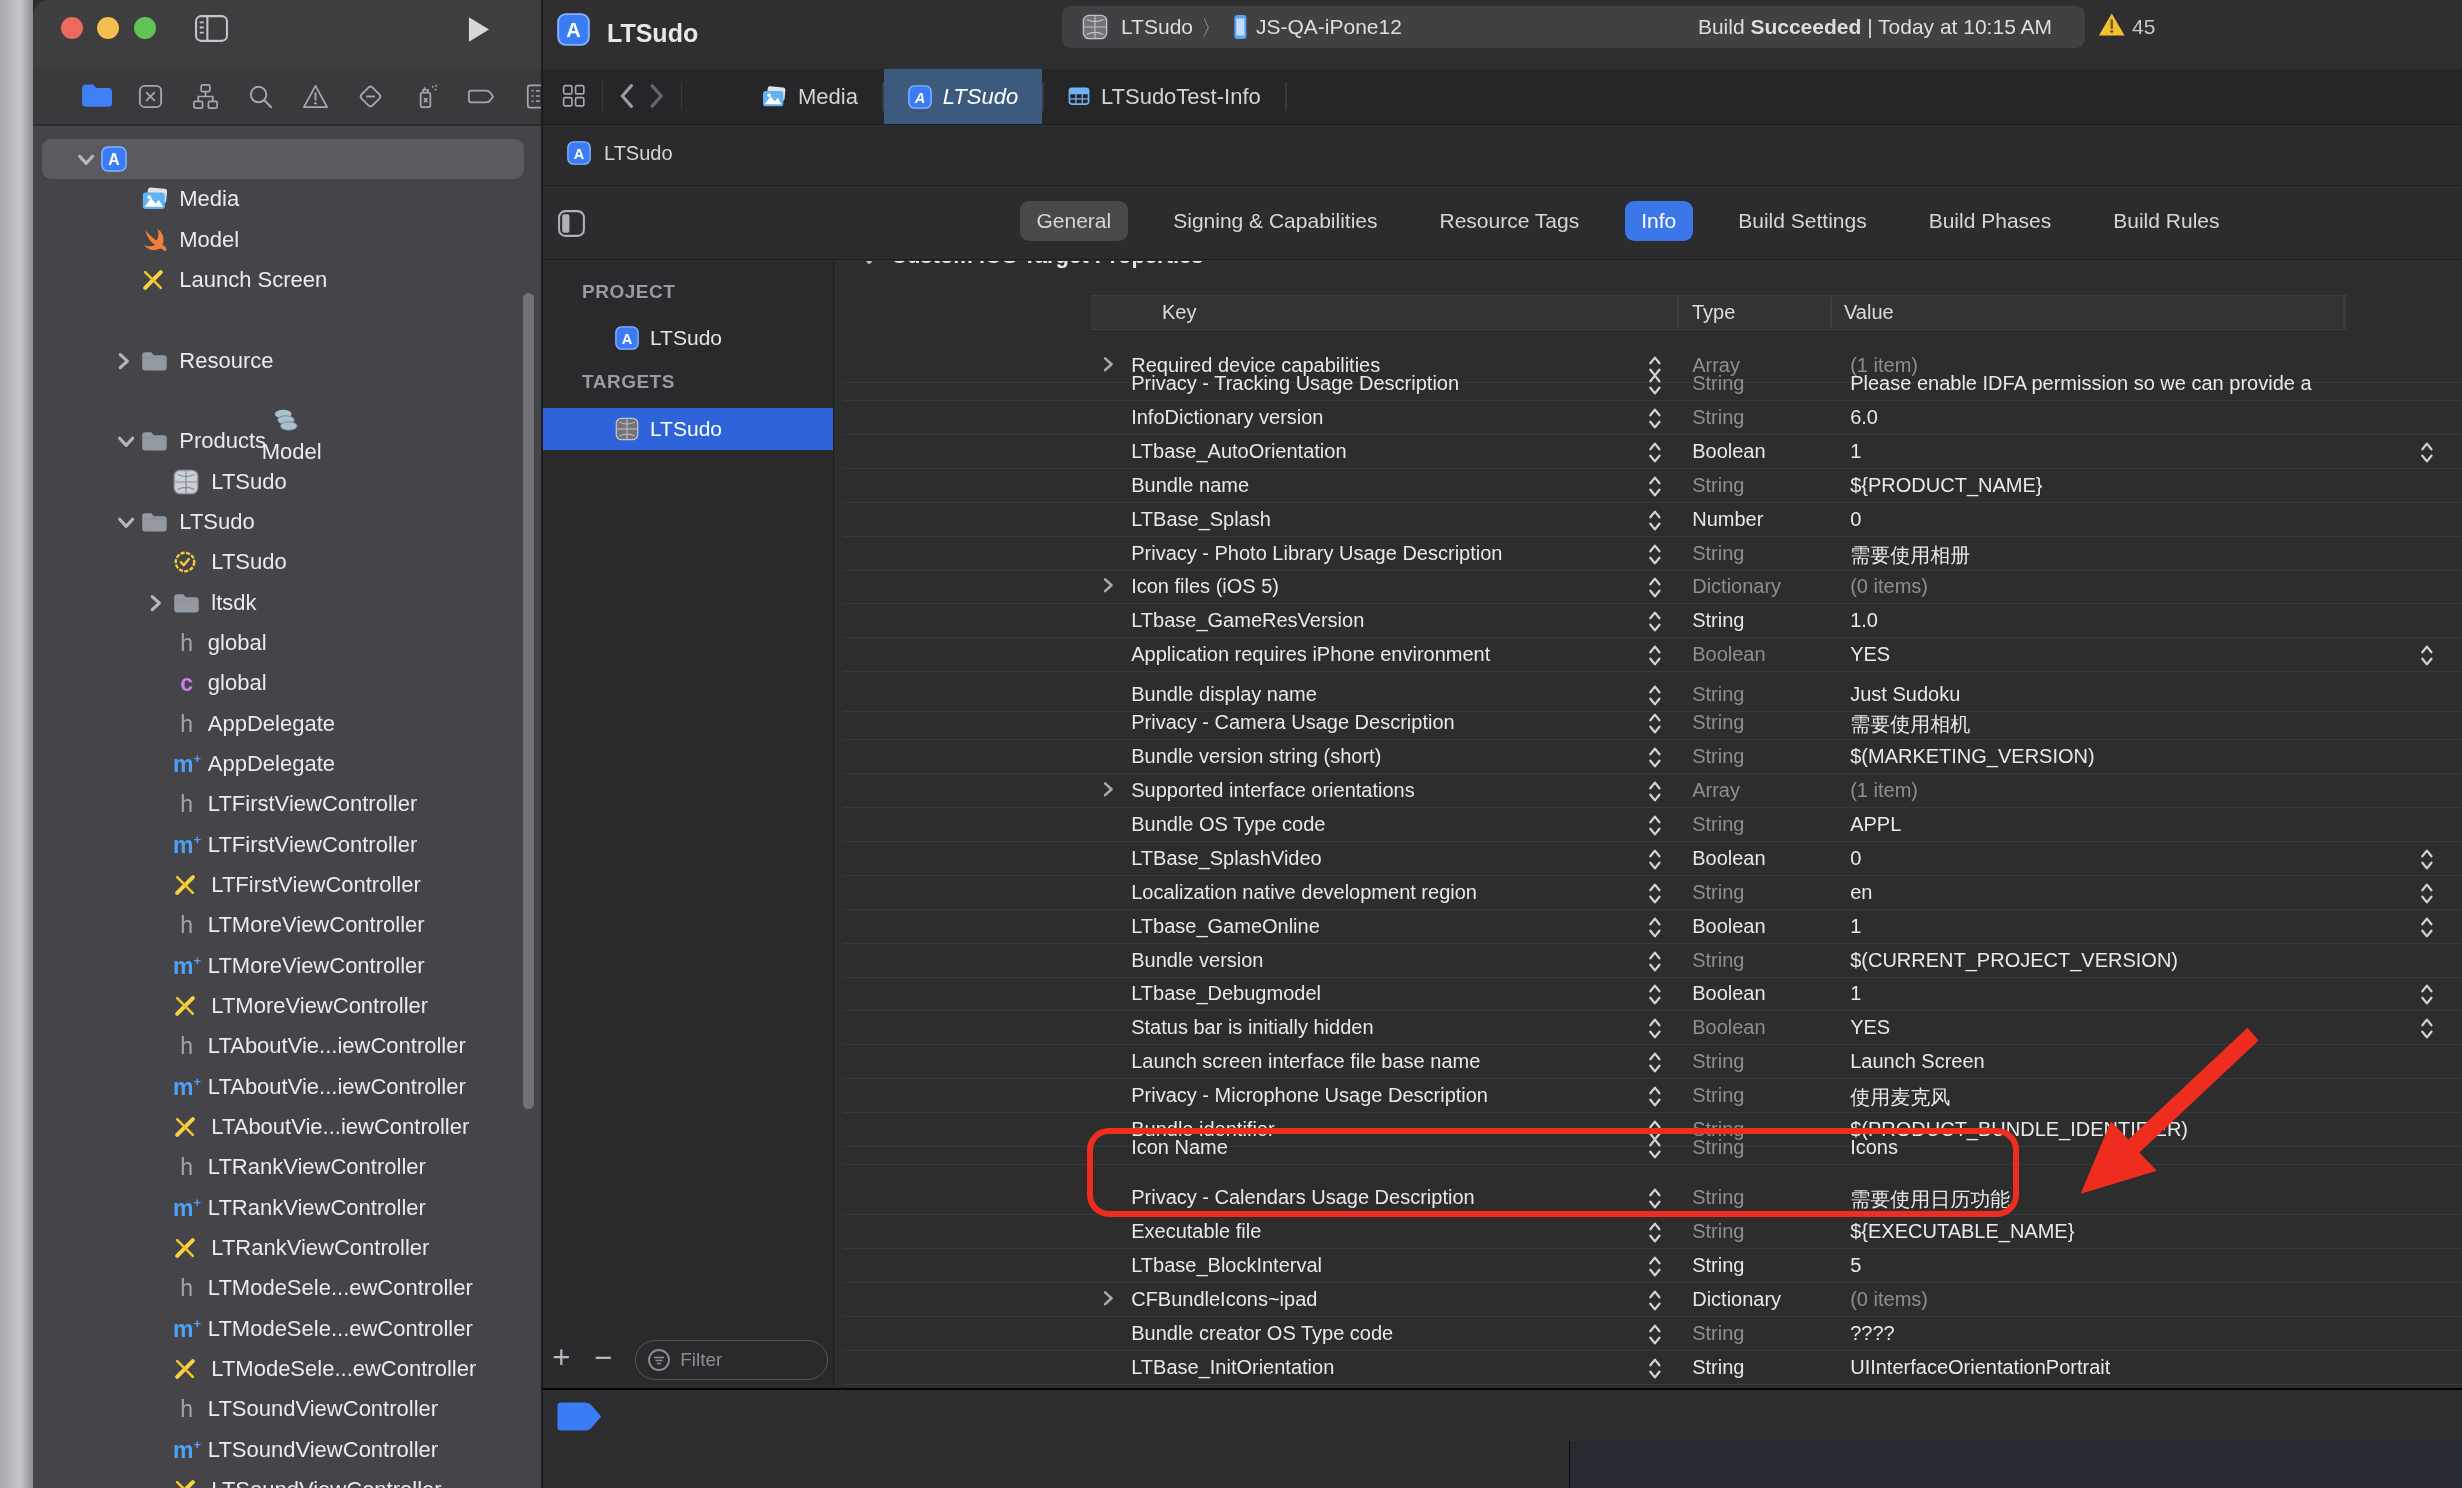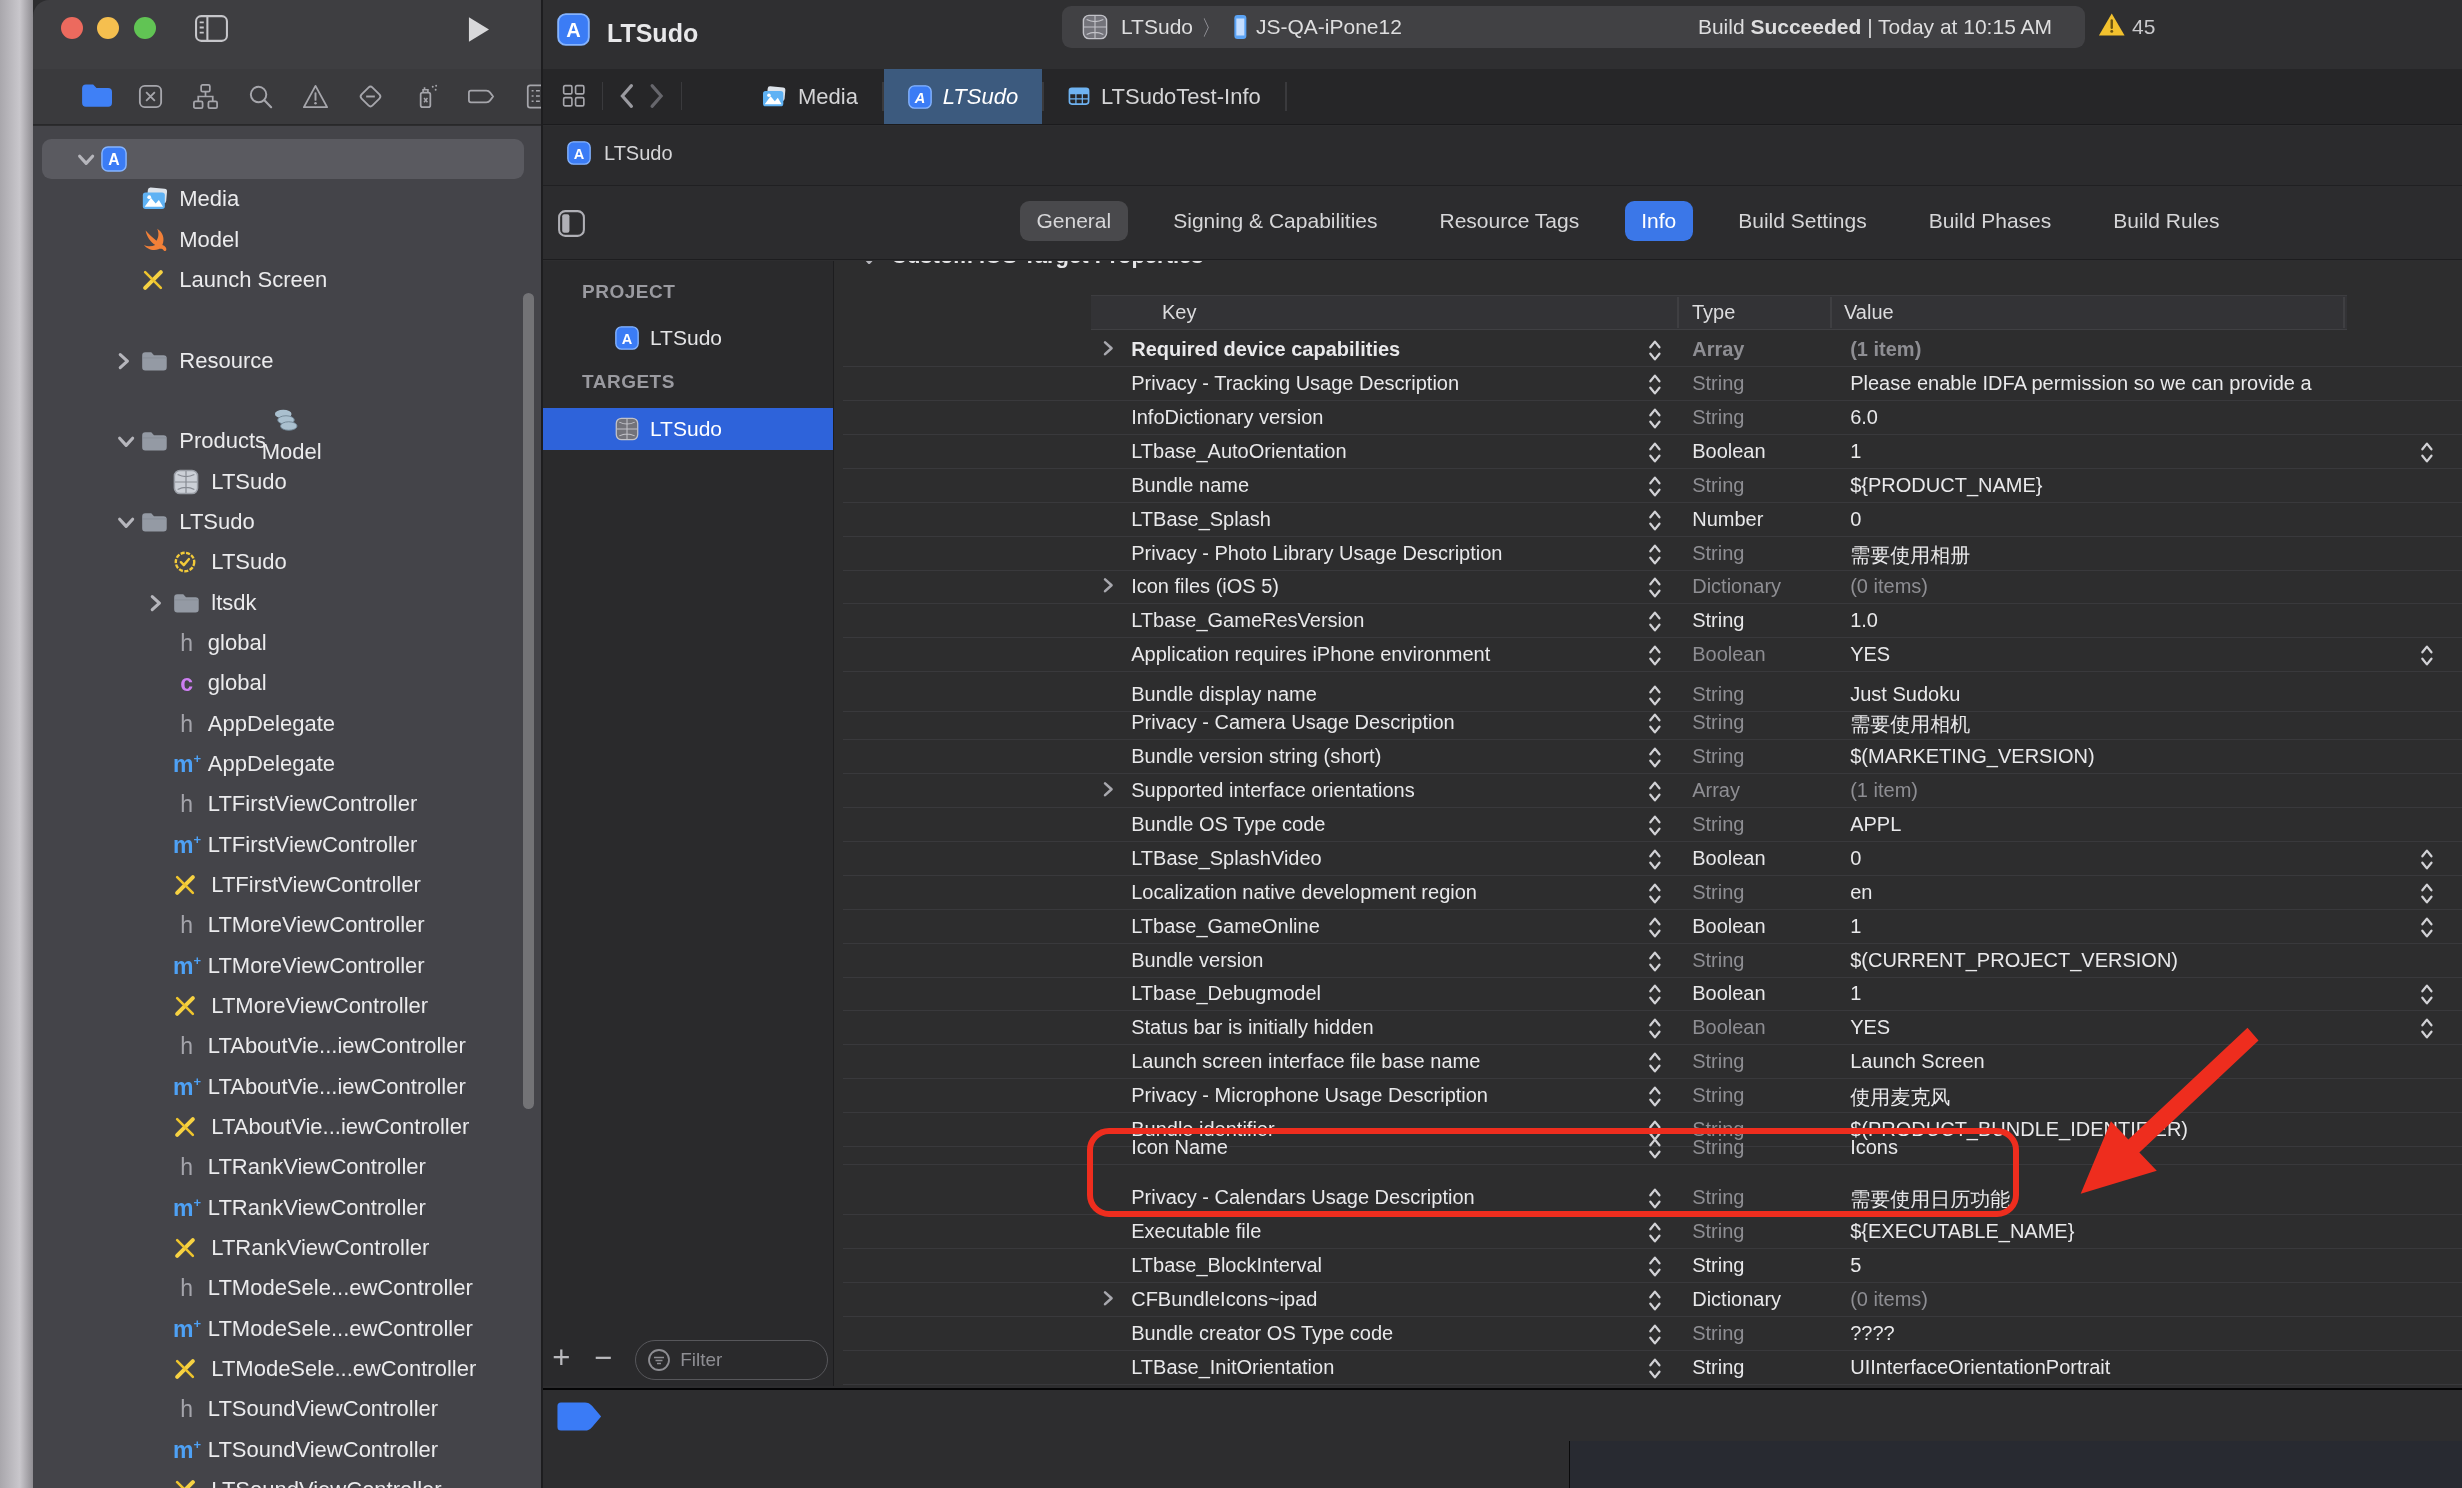--- a/index.html
+++ b/index.html
@@ -585,21 +585,21 @@
 
     <div class="abs header-band" style="left:257px;top:34px;width:1256px;height:33px;"></div>
     <span class="abs th" style="left:328px;top:40px;">Key</span>
     <span class="abs th" style="left:858px;top:40px;">Type</span>
     <span class="abs th" style="left:1010px;top:40px;">Value</span>
     <div class="abs vline" style="left:843px;top:36px;height:31px;"></div>
     <div class="abs vline" style="left:996px;top:36px;height:31px;"></div>
     <div class="abs vline" style="left:1509px;top:36px;height:31px;"></div>
 
     <div class="abs" style="left:0;top:71px;width:1628px;height:1054px;" id="proprows">
-        <div class="prow" style="top: 0px; font-weight: bold;">
+        <div class="prow" style="top: 16px;">
           <span class="disc">
             <svg width="12" height="16.5" viewBox="0 0 10 14">
               <path d="M2.5 2 L8 7 L2.5 12" stroke="#a8a8ae" stroke-width="2.2" fill="none" stroke-linecap="round" stroke-linejoin="round"></path>
             </svg>
           </span>
           <span class="key nowrap">Required device capabilities</span>
           <span class="step">
             <svg width="13.8" height="25" viewBox="0 0 12 22">
               <path d="M2 8.2 L6 3.2 L10 8.2 M2 13.8 L6 18.8 L10 13.8" stroke="#d2d2d6" stroke-width="2" fill="none" stroke-linecap="round" stroke-linejoin="round"></path>
             </svg>

